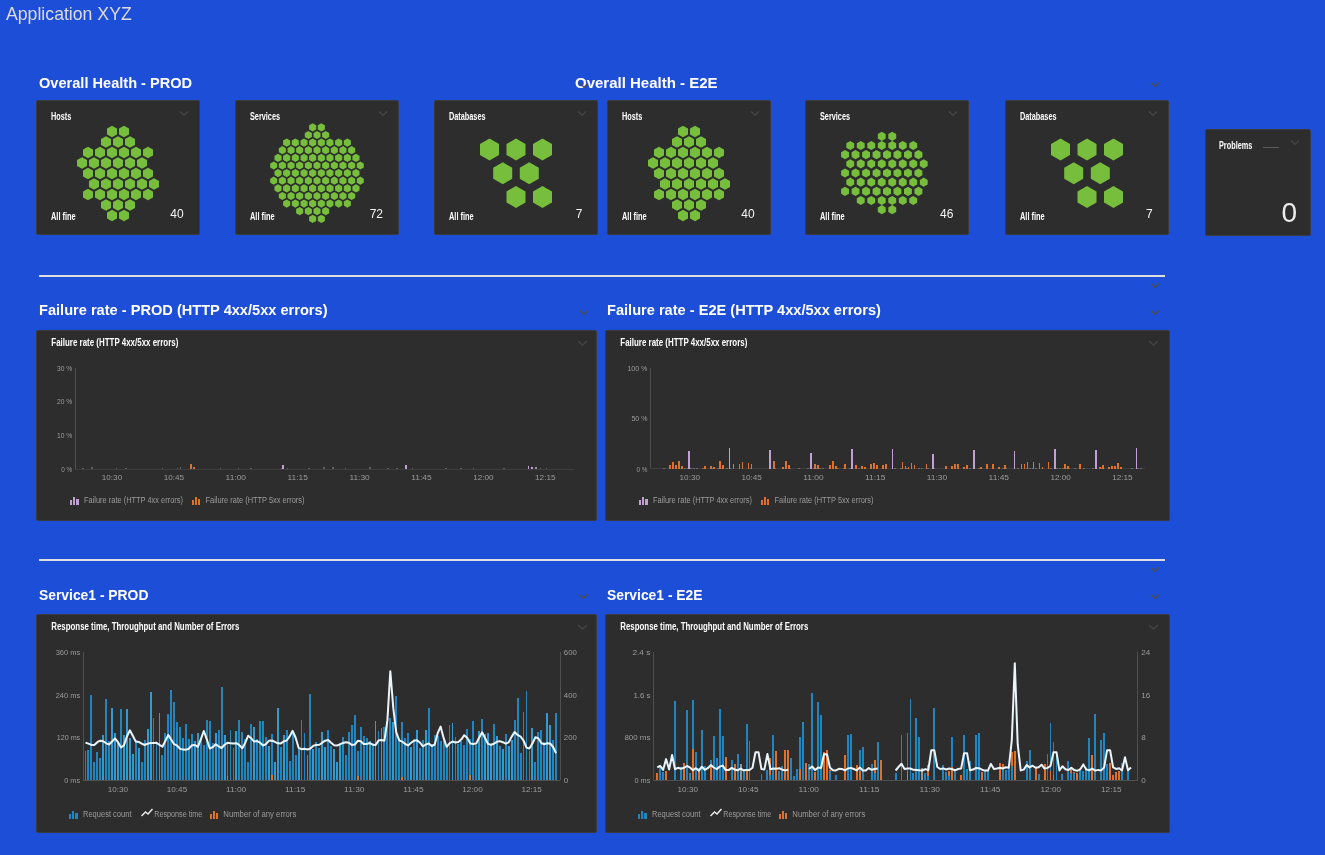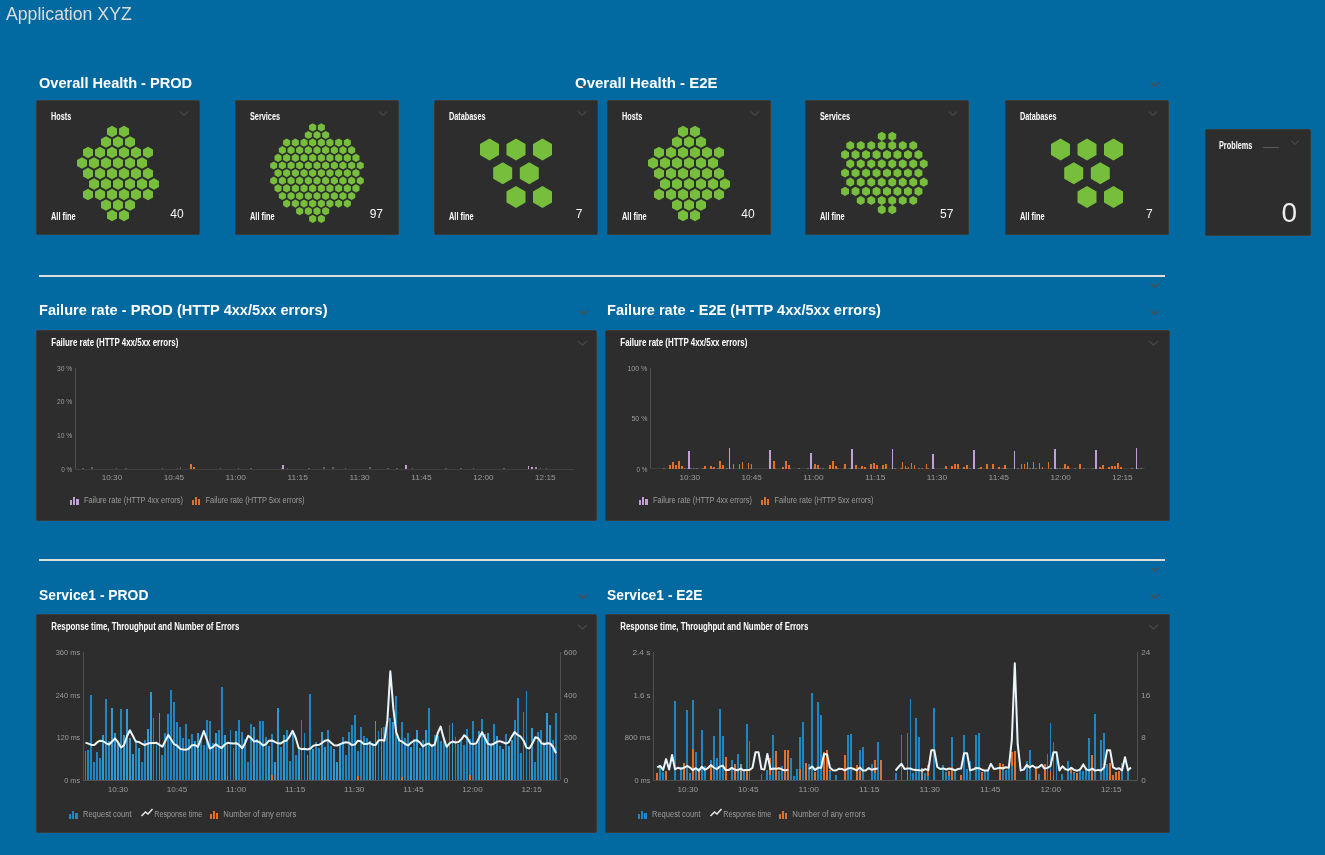--- a/index.html
+++ b/index.html
@@ -1,15 +1,15 @@
 <!DOCTYPE html>
 <html><head><meta charset="utf-8"><style>
 *{margin:0;padding:0;box-sizing:border-box}
 html,body{width:1325px;height:855px;background:#1a1a1a;font-family:"Liberation Sans",sans-serif;overflow:hidden;-webkit-font-smoothing:antialiased}
-#root{position:relative;width:1325px;height:855px;background:#0369a1}
+#root{position:relative;width:1325px;height:855px;background:#1d4ed8}
 .tile{position:absolute;background:#2d2d2d;border:1px solid #3a3a3a;border-radius:2px}
 .sect{position:absolute;color:#fff;font-size:15px;font-weight:bold;white-space:nowrap}
 .num{position:absolute;color:#f5f5f5;font-size:12px;text-align:right}
 .hr{position:absolute;background:#dedede;height:2px}
 svg text{font-family:"Liberation Sans",sans-serif}
 </style></head><body>
 <div id="root">
     <div style="position:absolute;left:6px;top:3px;font-size:19px;color:#dcdcdc;transform:scaleX(0.93);transform-origin:0 0">Application XYZ</div>
     <div class="sect" style="left:39px;top:74px;transform:scaleX(0.972);transform-origin:0 0">Overall Health - PROD</div>
     <div class="sect" style="left:575px;top:74px;transform:scaleX(1.0);transform-origin:0 0">Overall Health - E2E</div>
@@ -190,21 +190,21 @@
       <polygon points="103.7,99.5 107.2,101.5 107.2,105.6 103.7,107.7 100.1,105.6 100.1,101.5" fill="#76be3c"></polygon>
       <polygon points="112.3,99.5 115.9,101.5 115.9,105.6 112.3,107.7 108.8,105.6 108.8,101.5" fill="#76be3c"></polygon>
       <polygon points="64.7,107.1 68.2,109.1 68.2,113.2 64.7,115.3 61.1,113.2 61.1,109.1" fill="#76be3c"></polygon>
       <polygon points="73.3,107.1 76.9,109.1 76.9,113.2 73.3,115.3 69.8,113.2 69.8,109.1" fill="#76be3c"></polygon>
       <polygon points="82.0,107.1 85.5,109.1 85.5,113.2 82.0,115.3 78.5,113.2 78.5,109.1" fill="#76be3c"></polygon>
       <polygon points="90.7,107.1 94.2,109.1 94.2,113.2 90.7,115.3 87.1,113.2 87.1,109.1" fill="#76be3c"></polygon>
       <polygon points="77.7,114.7 81.2,116.8 81.2,120.9 77.7,122.9 74.1,120.9 74.1,116.8" fill="#76be3c"></polygon>
       <polygon points="86.3,114.7 89.9,116.8 89.9,120.9 86.3,122.9 82.8,120.9 82.8,116.8" fill="#76be3c"></polygon>
     </svg>
     <div style="position:absolute;color:#fff;font-size:10px;font-weight:bold;white-space:nowrap;left:250px;top:211.1px;transform:scaleX(0.74);transform-origin:0 0">All fine</div>
-    <div class="num" style="left:235px;top:206.6px;width:148px">97</div>
+    <div class="num" style="left:235px;top:206.6px;width:148px">72</div>
     <div class="tile" style="left:434.4px;top:99.6px;width:164px;height:135.5px"></div>
     <div style="position:absolute;color:#fff;font-size:10px;font-weight:bold;white-space:nowrap;left:449.4px;top:110.6px;transform:scaleX(0.73);transform-origin:0 0">Databases</div>
     <svg style="position:absolute;left:577.4px;top:109.6px" width="10" height="7">
       <path d="M1 1.5 L5 5.2 L9 1.5" fill="none" stroke="#454545" stroke-width="1.4"></path>
     </svg>
     <svg style="position:absolute;left:434.4px;top:99.6px" width="164" height="135.5">
       <polygon points="55.5,38.5 65.0,44.0 65.0,55.0 55.5,60.5 46.0,55.0 46.0,44.0" fill="#76be3c"></polygon>
       <polygon points="82.0,38.5 91.5,44.0 91.5,55.0 82.0,60.5 72.5,55.0 72.5,44.0" fill="#76be3c"></polygon>
       <polygon points="108.5,38.5 118.0,44.0 118.0,55.0 108.5,60.5 99.0,55.0 99.0,44.0" fill="#76be3c"></polygon>
       <polygon points="68.8,62.2 78.2,67.7 78.2,78.7 68.8,84.2 59.2,78.7 59.2,67.7" fill="#76be3c"></polygon>
@@ -321,21 +321,21 @@
       <polygon points="55.8,95.9 59.7,98.2 59.7,102.8 55.8,105.1 51.8,102.8 51.8,98.2" fill="#76be3c"></polygon>
       <polygon points="66.3,95.9 70.2,98.2 70.2,102.8 66.3,105.1 62.3,102.8 62.3,98.2" fill="#76be3c"></polygon>
       <polygon points="76.8,95.9 80.7,98.2 80.7,102.8 76.8,105.1 72.8,102.8 72.8,98.2" fill="#76be3c"></polygon>
       <polygon points="87.2,95.9 91.2,98.2 91.2,102.8 87.2,105.1 83.3,102.8 83.3,98.2" fill="#76be3c"></polygon>
       <polygon points="97.7,95.9 101.7,98.2 101.7,102.8 97.7,105.1 93.8,102.8 93.8,98.2" fill="#76be3c"></polygon>
       <polygon points="108.2,95.9 112.2,98.2 112.2,102.8 108.2,105.1 104.3,102.8 104.3,98.2" fill="#76be3c"></polygon>
       <polygon points="76.8,105.1 80.7,107.4 80.7,112.0 76.8,114.3 72.8,112.0 72.8,107.4" fill="#76be3c"></polygon>
       <polygon points="87.2,105.1 91.2,107.4 91.2,112.0 87.2,114.3 83.3,112.0 83.3,107.4" fill="#76be3c"></polygon>
     </svg>
     <div style="position:absolute;color:#fff;font-size:10px;font-weight:bold;white-space:nowrap;left:820.4px;top:211.1px;transform:scaleX(0.74);transform-origin:0 0">All fine</div>
-    <div class="num" style="left:805.4px;top:206.6px;width:148px">57</div>
+    <div class="num" style="left:805.4px;top:206.6px;width:148px">46</div>
     <div class="tile" style="left:1004.8px;top:99.6px;width:164px;height:135.5px"></div>
     <div style="position:absolute;color:#fff;font-size:10px;font-weight:bold;white-space:nowrap;left:1019.8px;top:110.6px;transform:scaleX(0.73);transform-origin:0 0">Databases</div>
     <svg style="position:absolute;left:1147.8px;top:109.6px" width="10" height="7">
       <path d="M1 1.5 L5 5.2 L9 1.5" fill="none" stroke="#454545" stroke-width="1.4"></path>
     </svg>
     <svg style="position:absolute;left:1004.8px;top:99.6px" width="164" height="135.5">
       <polygon points="55.5,38.5 65.0,44.0 65.0,55.0 55.5,60.5 46.0,55.0 46.0,44.0" fill="#76be3c"></polygon>
       <polygon points="82.0,38.5 91.5,44.0 91.5,55.0 82.0,60.5 72.5,55.0 72.5,44.0" fill="#76be3c"></polygon>
       <polygon points="108.5,38.5 118.0,44.0 118.0,55.0 108.5,60.5 99.0,55.0 99.0,44.0" fill="#76be3c"></polygon>
       <polygon points="68.8,62.2 78.2,67.7 78.2,78.7 68.8,84.2 59.2,78.7 59.2,67.7" fill="#76be3c"></polygon>

